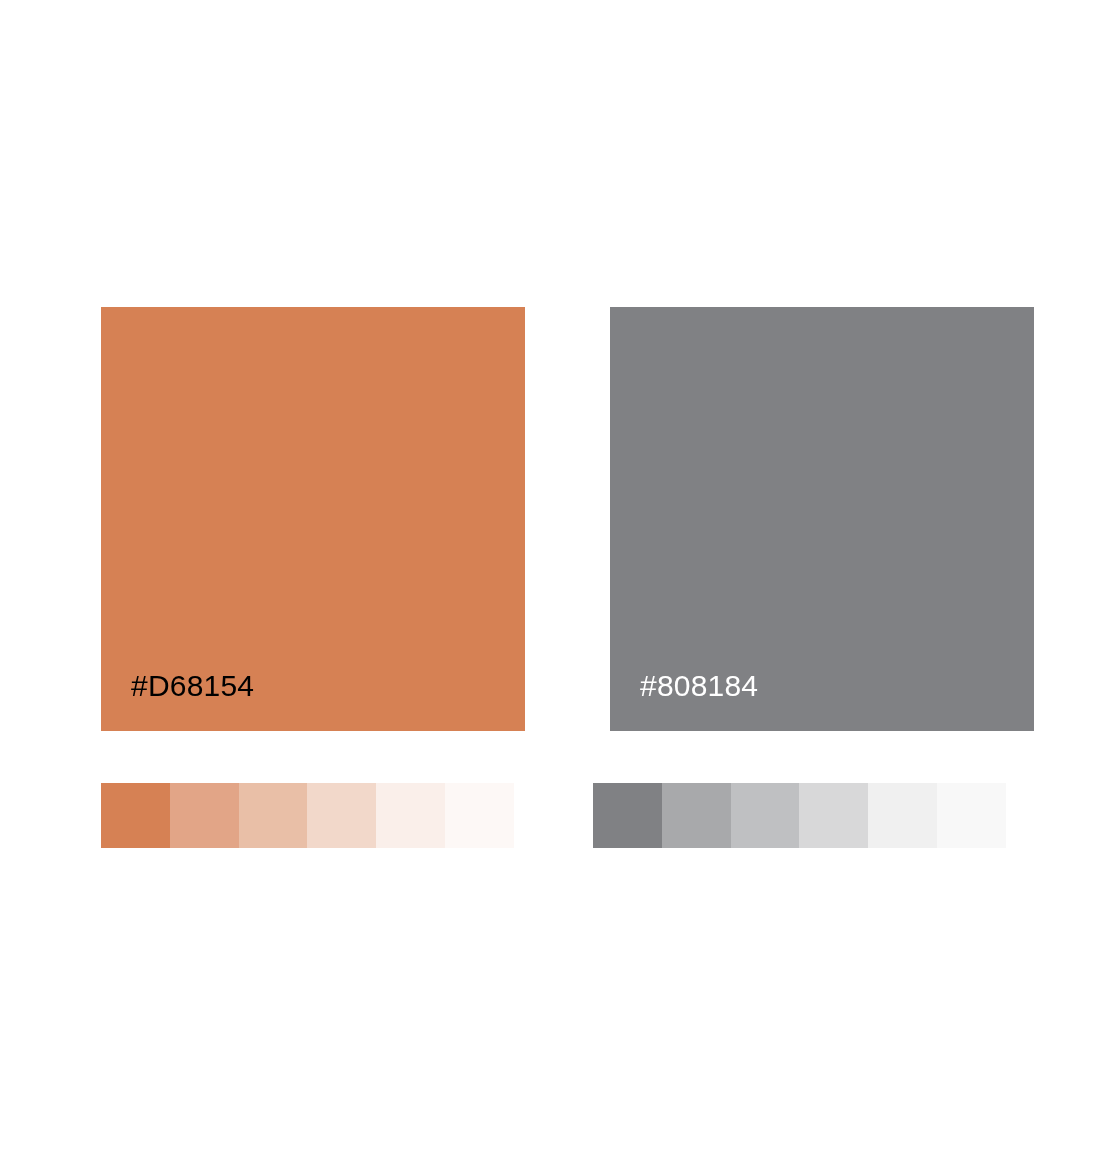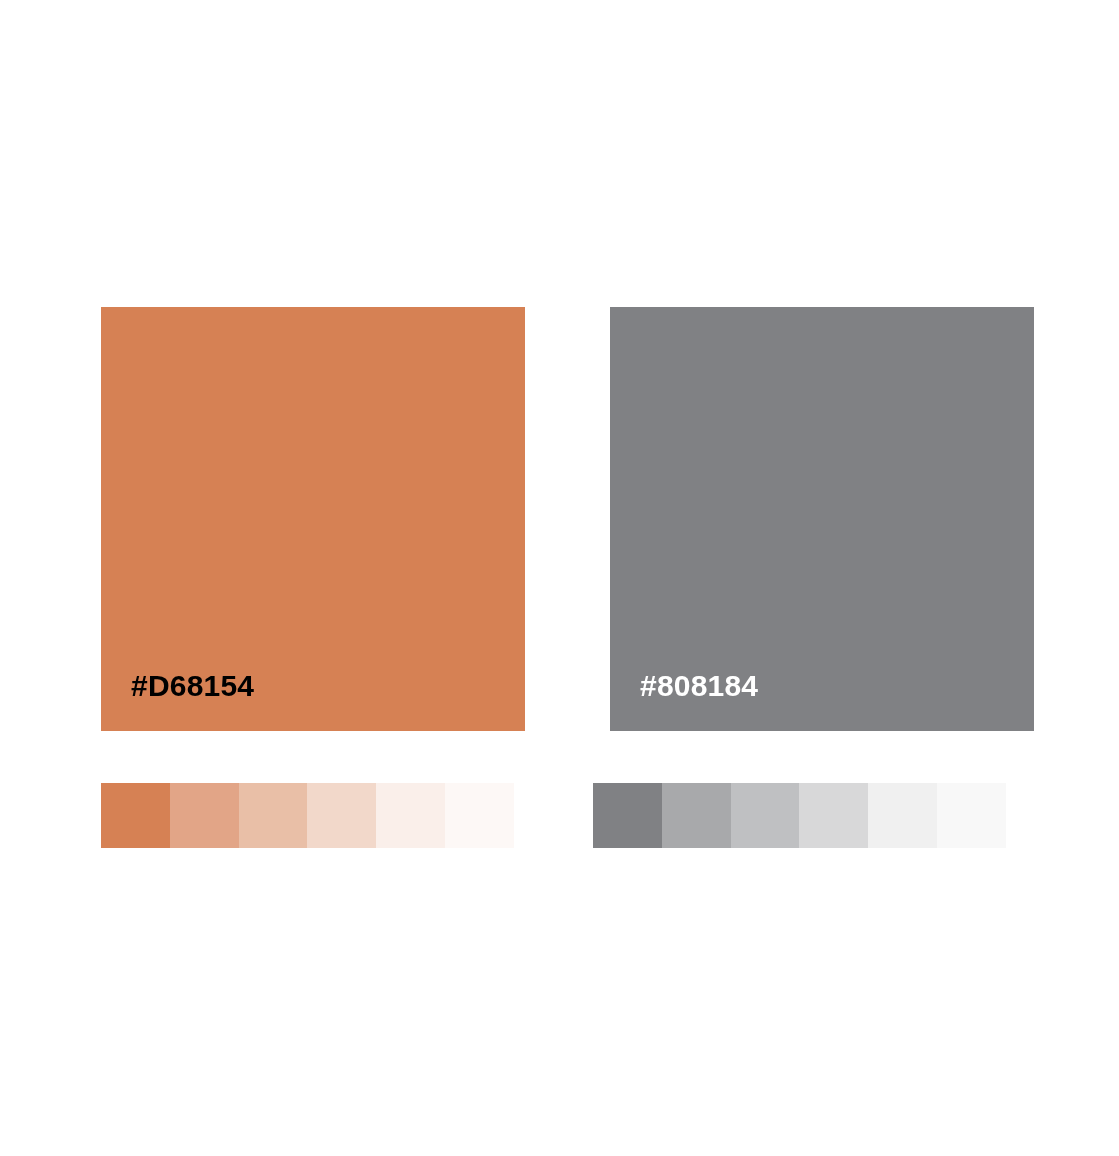--- a/index.html
+++ b/index.html
@@ -37,21 +37,21 @@
     box-sizing: border-box;
   }
   .swatch-label {
     position: absolute;
     left: 30px;
     bottom: 30px;
     font-size: 30px;
     line-height: 1;
     letter-spacing: 0.2px;
     white-space: nowrap;
-    font-weight: 700;
+    font-weight: 400;
   }
   .tint-strip {
     position: absolute;
     top: 476px;
     left: 0;
     display: flex;
     width: 413px;
     height: 65px;
   }
   .tint-step {

